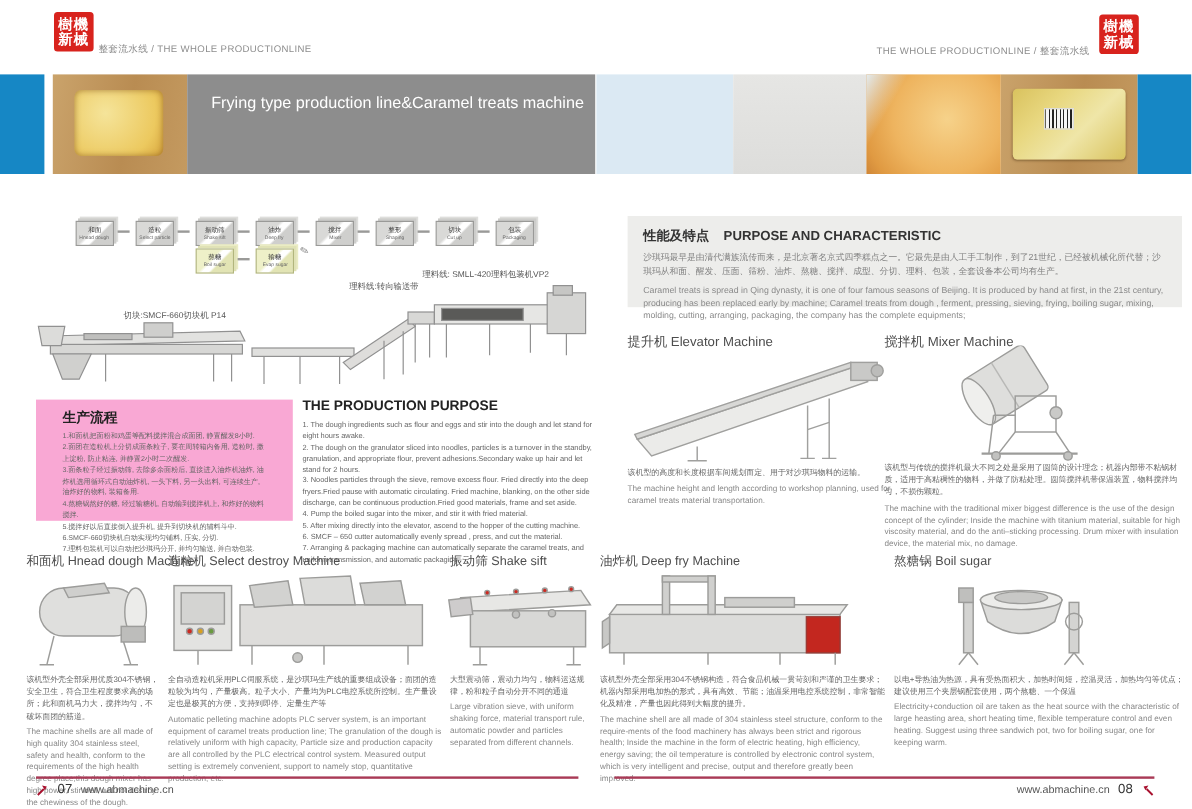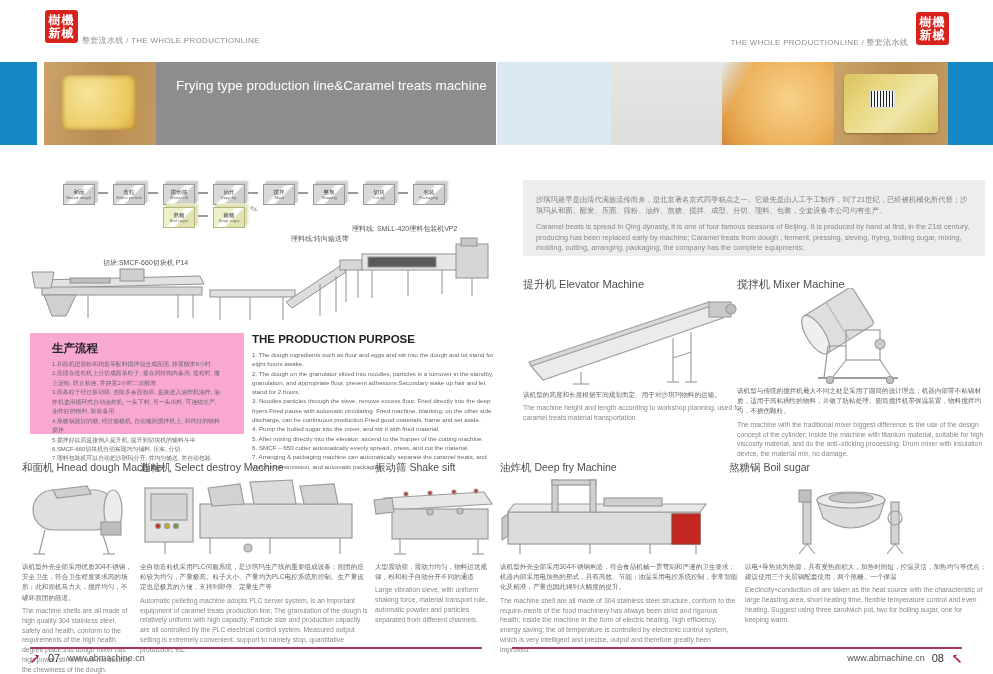--- a/index.html
+++ b/index.html
@@ -203,20 +203,23 @@
       <rect x="428" y="12" width="32" height="34" fill="#d6d6d4"></rect>
       <rect x="433" y="6" width="16" height="8" fill="#c6c6c4"></rect>
       <line x1="344" y1="38" x2="344" y2="66"></line>
         <line x1="380" y1="38" x2="380" y2="64"></line>
       <line x1="414" y1="38" x2="414" y2="62"></line>
         <line x1="444" y1="46" x2="444" y2="64"></line>
     </g>
   </svg>
 
   <div class="purpose">
+    <div class="purpose-title">
+      <span>性能及特点</span><span class="en">PURPOSE AND CHARACTERISTIC</span>
+    </div>
     <div class="purpose-zh">沙琪玛最早是由清代满族流传而来，是北京著名京式四季糕点之一。它最先是由人工手工制作，到了21世纪，已经被机械化所代替；沙琪玛从和面、醒发、压面、筛粉、油炸、熬糖、搅拌、成型、分切、理料、包装，全套设备本公司均有生产。</div>
     <div class="purpose-en">Caramel treats is spread in Qing dynasty, it is one of four famous seasons of Beijing. It is produced by hand at first, in the 21st century, producing has been replaced early by machine; Caramel treats from dough , ferment, pressing, sieving, frying, boiling sugar, mixing, molding, cutting, arranging, packaging, the company has the complete equipments;</div>
   </div>
 
   <div class="m-title" style="left:523px;top:277px;">提升机 Elevator Machine</div>
   <svg class="abs" style="left:523px;top:292px;" width="222" height="94" viewBox="0 0 222 94">
     <g stroke="#a0a09e" stroke-width="1.2">
       <polygon points="8,74 188,14 200,26 20,88" fill="#ebebe9"></polygon>
       <polygon points="8,74 188,14 186,10 6,70" fill="#d8d8d6"></polygon>
       <rect x="186" y="10" width="22" height="15" fill="#c9c9c7"></rect>
@@ -361,21 +364,21 @@
         <line x1="90" y1="70" x2="90" y2="80"></line>
       <line x1="150" y1="70" x2="150" y2="80"></line>
         <line x1="196" y1="70" x2="196" y2="80"></line>
     </g>
   </svg>
   <div class="m-caption" style="left:500px;top:562px;width:238px;">
     <p class="zh">该机型外壳全部采用304不锈钢构造，符合食品机械一贯苛刻和严谨的卫生要求；机器内部采用电加热的形式，具有高效、节能；油温采用电控系统控制，非常智能化及精准，产量也因此得到大幅度的提升。</p>
     <p class="en">The machine shell are all made of 304 stainless steel structure, conform to the require-ments of the food machinery has always been strict and rigorous health; Inside the machine in the form of electric heating, high efficiency, energy saving; the oil temperature is controlled by electronic control system, which is very intelligent and precise, output and therefore greatly been improved.</p>
   </div>
 
-  <div class="m-title-sm" style="left:729px;top:461px;">熬糖锅 Boil sugar</div>
+  <div class="m-title-sm" style="left:745px;top:461px;">熬糖锅 Boil sugar</div>
   <svg class="abs" style="left:795px;top:474px;" width="112" height="84" viewBox="0 0 112 84">
     <g stroke="#9c9c9a" stroke-width="1.2">
       <path d="M22,26 L90,26 L84,44 Q56,64 28,44 Z" fill="#dcdcda"></path>
       <ellipse cx="56" cy="26" rx="34" ry="8" fill="#ececea"></ellipse>
       <ellipse cx="56" cy="24" rx="22" ry="5" fill="#c8c8c6"></ellipse>
       <rect x="8" y="28" width="8" height="42" fill="#d4d4d2"></rect>
       <rect x="96" y="28" width="8" height="42" fill="#d4d4d2"></rect>
       <rect x="4" y="16" width="12" height="12" fill="#bfbfbd"></rect>
       <circle cx="100" cy="44" r="7" fill="none"></circle>
       <line x1="12" y1="70" x2="4" y2="80"></line>

